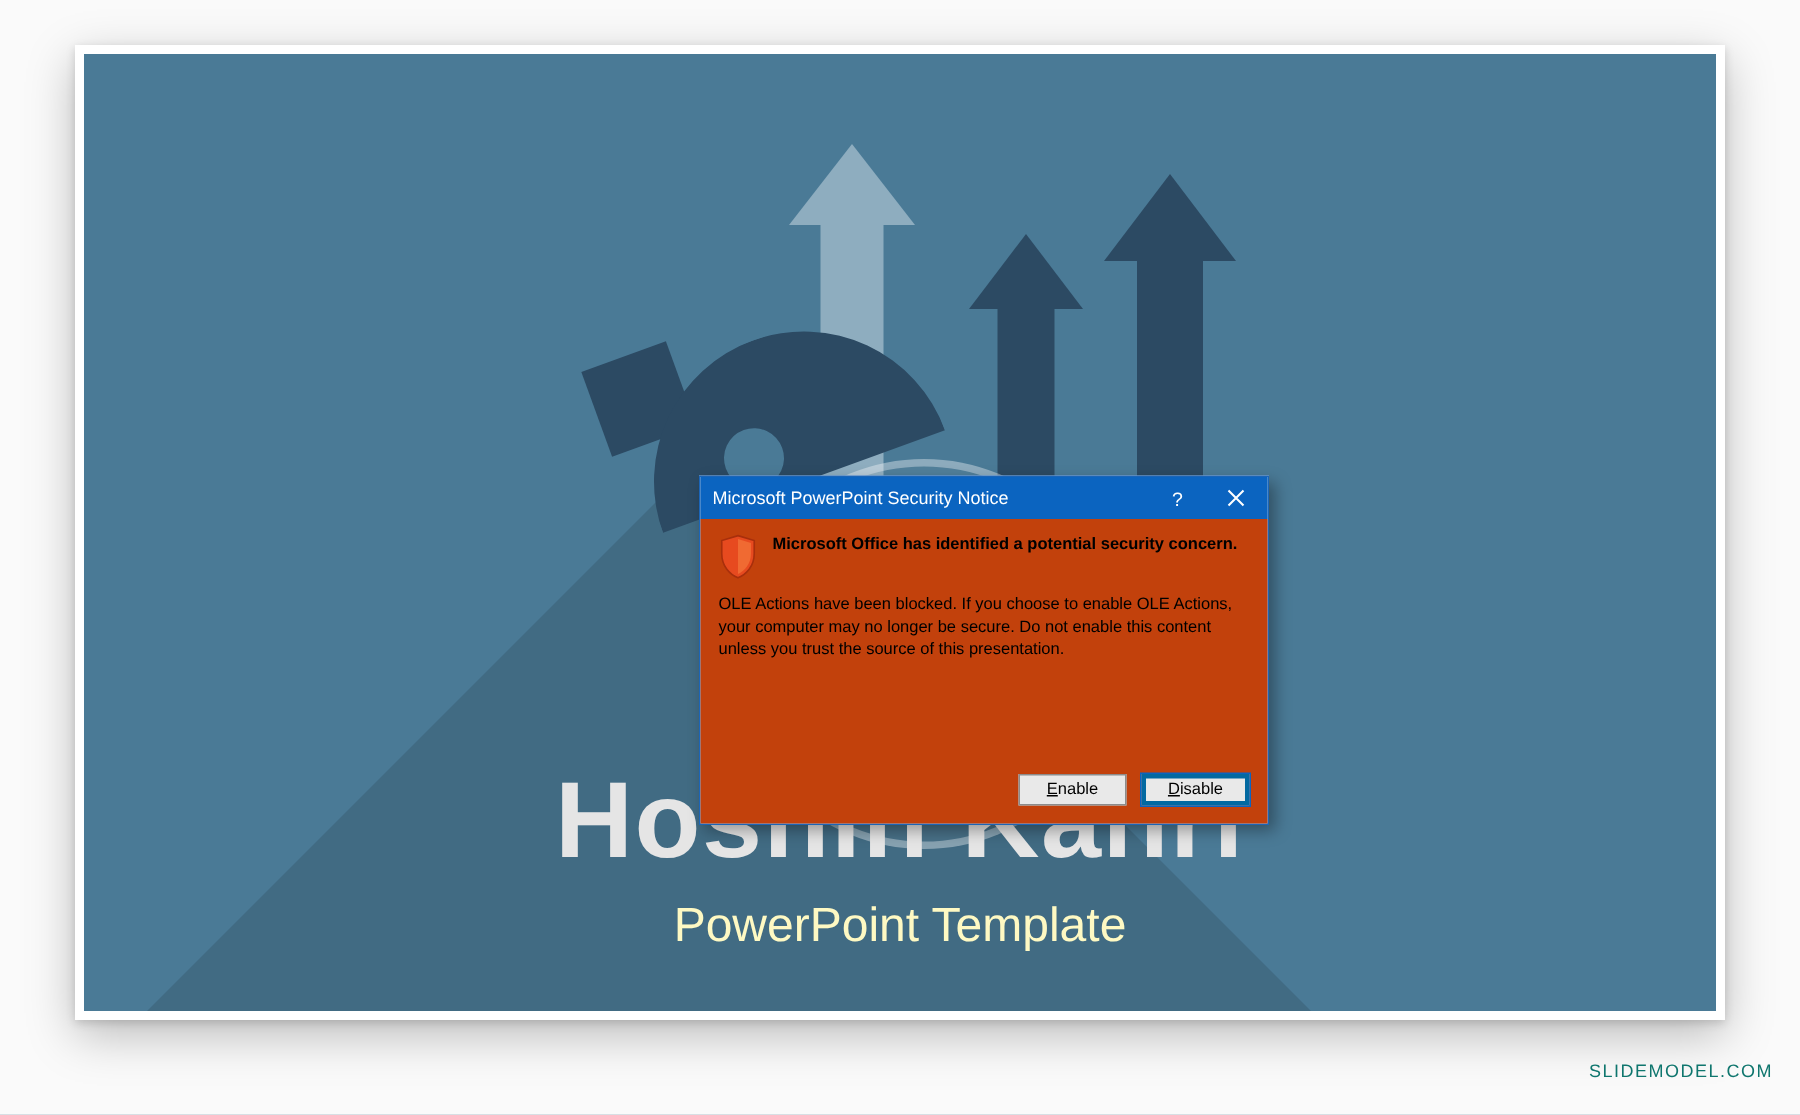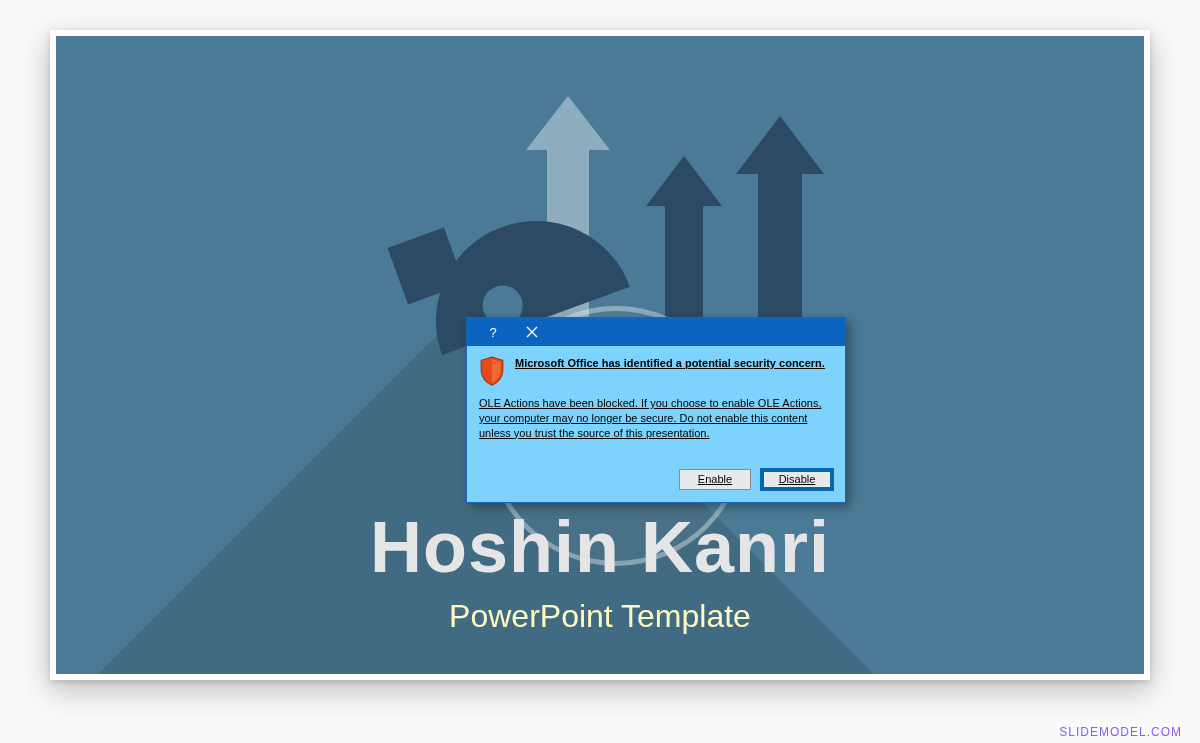--- a/index.html
+++ b/index.html
@@ -101,46 +101,46 @@
   }
   .dlg-title-text{ flex:1; }
   .dlg-help{
     width:36px; text-align:center; font-size:13px; cursor:pointer;
   }
   .dlg-close{
     width:42px; text-align:center; font-size:13px; cursor:pointer;
   }
   .dlg-close svg{ display:block; margin:0 auto;}
   .dlg-body{
-    background:#7dd3fc; padding:10px 12px 8px 12px;
+    background:#c2410c; padding:10px 12px 8px 12px;
     color:#000;
-    text-decoration:underline;
   }
   .dlg-row1{ display:flex; gap:10px; align-items:flex-start; margin-bottom:10px;}
   .shield{ width:26px; height:30px; flex:0 0 26px;}
   .dlg-head{ font-weight:700; font-size:11px; line-height:1.35;}
   .dlg-msg{ font-size:11px; line-height:1.35; margin-bottom:28px;}
   .dlg-buttons{ display:flex; justify-content:flex-end; gap:10px; padding-bottom:4px;}
   .winbtn{
     min-width:72px; height:21px;
     background:#e9e9e9;
     border:1px solid #8c8c8c;
     font-size:11px; font-family:inherit;
     cursor:pointer;
     padding:0 4px;
+    margin-top:47px;
   }
   .winbtn u{ text-decoration:underline; }
   .winbtn.default{
     border:3px solid #0369a1;
     outline:1px solid #0b64c0;
   }
   
   .watermark{
-    position:absolute; right:18px; bottom:4px;
-    font-size:12px; letter-spacing:1px; color:#8b5cf6;
+    position:absolute; right:18px; bottom:22px;
+    font-size:12px; letter-spacing:1px; color:#0f766e;
     font-weight:500;
   }
 </style>
 </head>
 <body>
 
 <div class="page">
 
   <div class="slide-frame">
     <div class="slide">
@@ -162,20 +162,21 @@
 
       <div class="gear-notch"></div>
       <div class="gear"></div>
       <div class="big-circle"></div>
 
       <div class="slide-title">Hoshin Kanri</div>
       <div class="slide-sub">PowerPoint Template</div>
 
       <div class="dialog">
         <div class="dlg-title">
+          <span class="dlg-title-text">Microsoft PowerPoint Security Notice</span>
           <span class="dlg-help">?</span>
           <span class="dlg-close" aria-label="Close">
             <svg width="12" height="12" viewBox="0 0 12 12">
                 <path d="M1 1 L11 11 M11 1 L1 11" stroke="#fff" stroke-width="1.4"></path>
               </svg>
           </span>
         </div>
         <div class="dlg-body">
           <div class="dlg-row1">
             <span class="shield">

